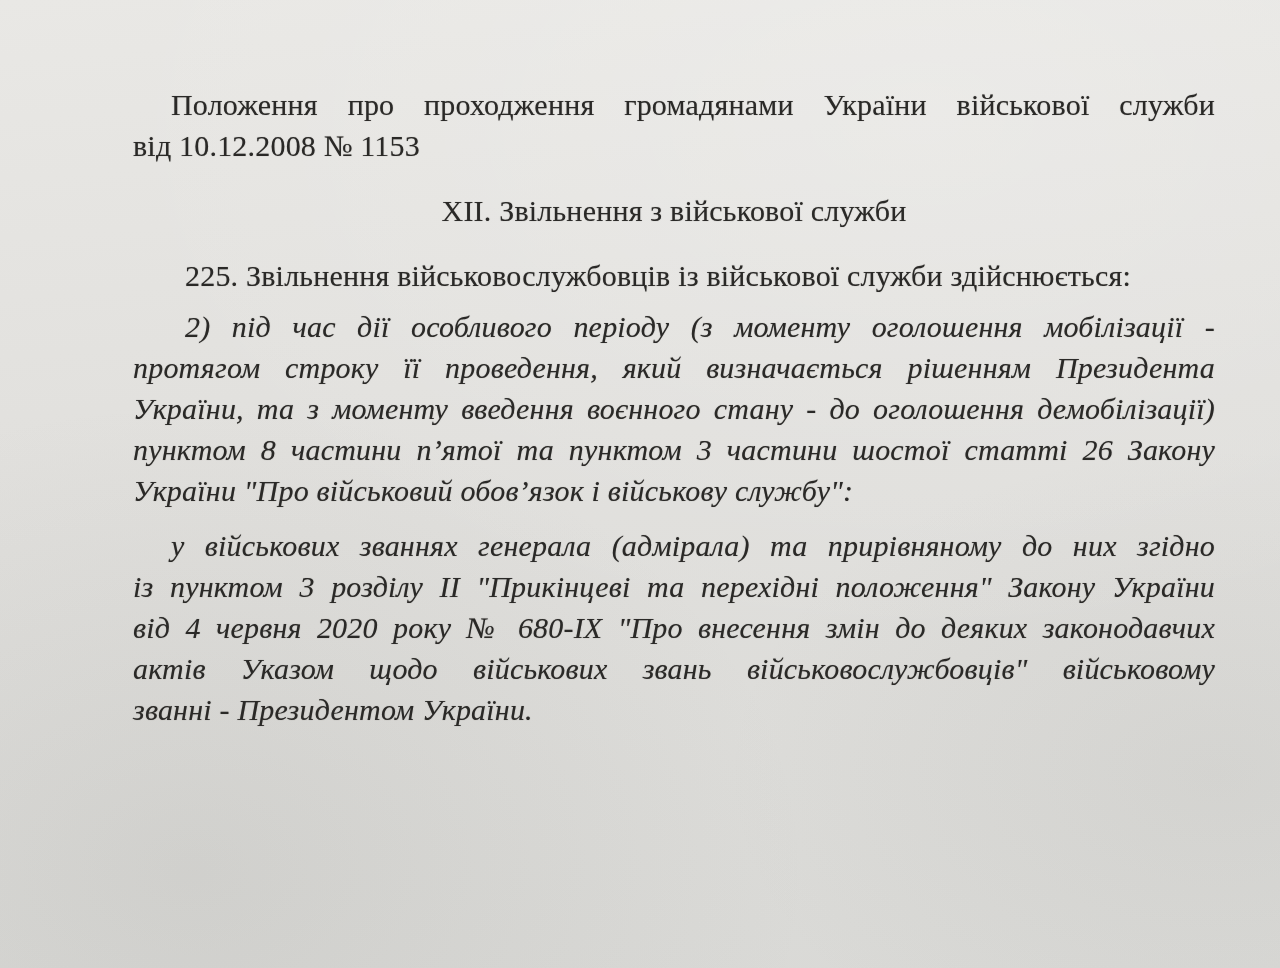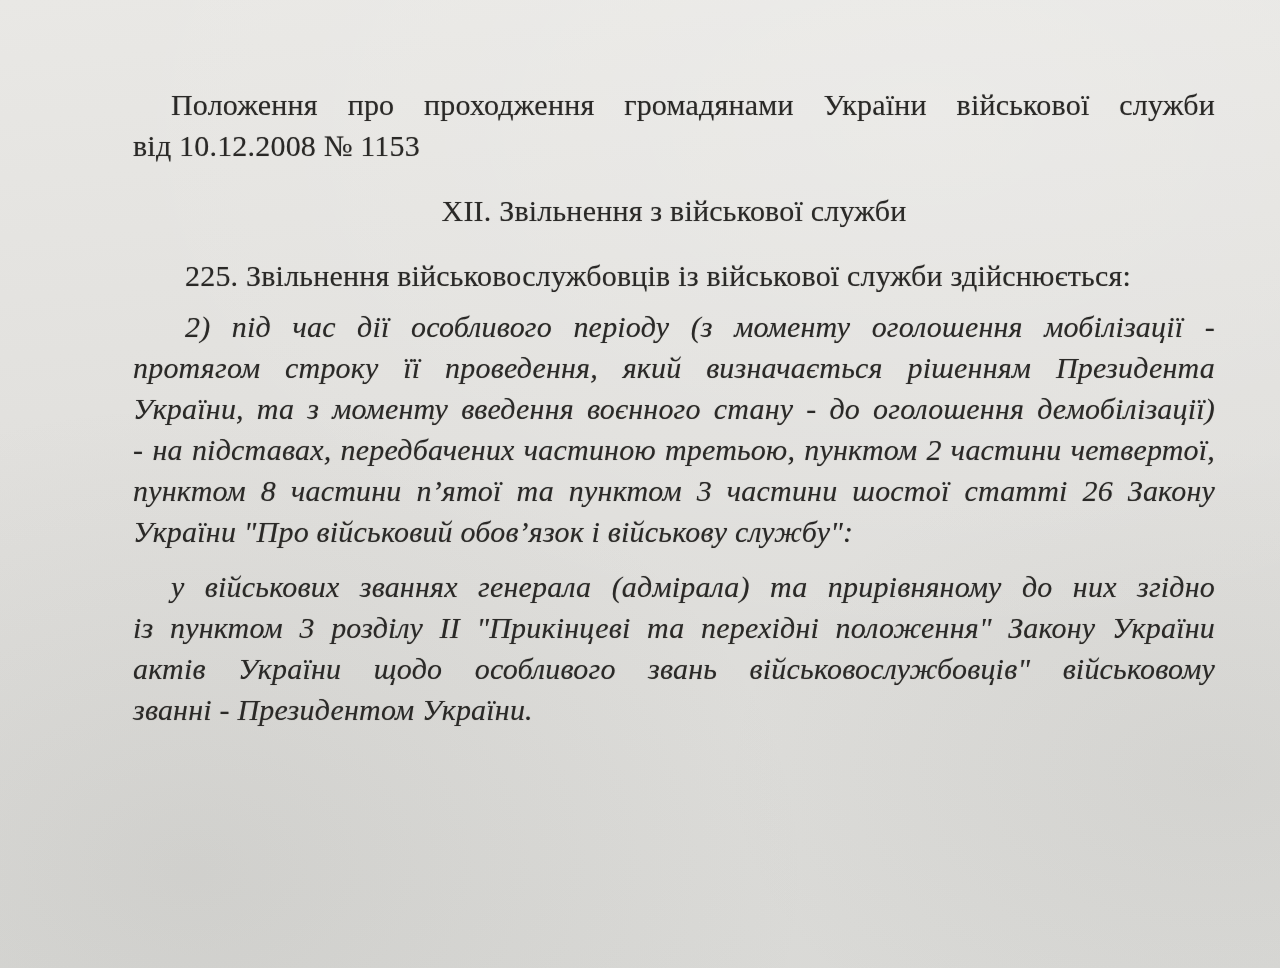--- a/index.html
+++ b/index.html
@@ -71,26 +71,26 @@
       </div>
 
     <div class="para indent-lg mb-small">
         <div class="line">225. Звільнення військовослужбовців із військової служби здійснюється:</div>
       </div>
 
     <div class="para indent-lg mb-para">
         <div class="line">2) під час дії особливого періоду (з моменту оголошення мобілізації -</div>
         <div class="line">протягом строку її проведення, який визначається рішенням Президента</div>
         <div class="line">України, та з моменту введення воєнного стану - до оголошення демобілізації)</div>
-        <div class="line">- на підставах, передбачених частиною третьою, пунктом 2 частини четвертої,</div>
         <div class="line">пунктом 8 частини п’ятої та пунктом 3 частини шостої статті 26 Закону</div>
         <div class="line">України "Про військовий обов’язок і військову службу":</div>
       </div>
 
     <div class="para indent mb-para">
         <div class="line">у військових званнях генерала (адмірала) та прирівняному до них згідно</div>
         <div class="line">із пунктом 3 розділу II "Прикінцеві та перехідні положення" Закону України</div>
-        <div class="line">актів України щодо особливого звань військовослужбовців" військовому</div>
+        <div class="line">від 4 червня 2020 року № 680-IX "Про внесення змін до деяких законодавчих</div>
+        <div class="line">актів Указом щодо військових звань військовослужбовців" військовому</div>
         <div class="line">званні - Президентом України.</div>
       </div>
 
   </div>
 </div>
 
 </body></html>

